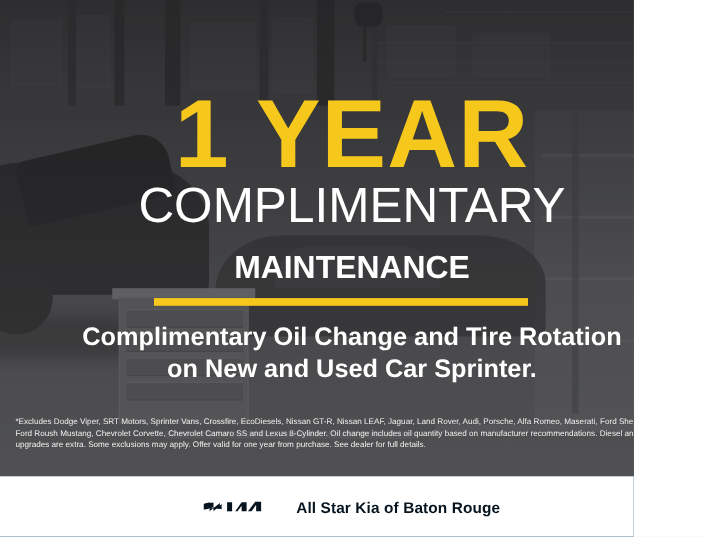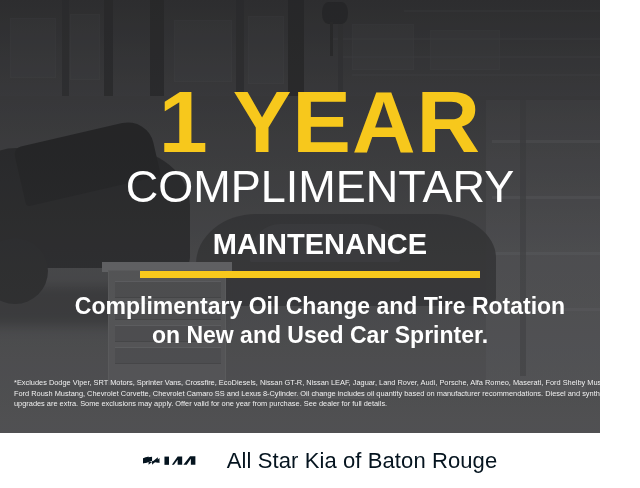--- a/index.html
+++ b/index.html
@@ -7,24 +7,25 @@
     padding: 0;
     background: #ffffff;
   }
   body {
     font-family: "Liberation Sans", sans-serif;
     -webkit-font-smoothing: antialiased;
   }
 
   .ad-banner {
     position: relative;
-    width: 600px;
+    width: 543px;
     height: 488px;
     overflow: hidden;
     background: #0c4a6e;
+    padding-left: 33px;
   }
 
   
   .bg-photo {
     position: absolute;
     left: 0; top: 0;
     width: 640px;
     height: 433px;
     overflow: hidden;
     background: #4e4f51;
@@ -255,22 +256,22 @@
     align-items: center;
     justify-content: center;
   }
   .kia-logo {
     display: block;
     width: 66px;
     height: 17px;
     margin-right: 18px;
   }
   .dealer-name {
-    font-size: 22px;
-    font-weight: normal;
+    font-size: 14px;
+    font-weight: bold;
     color: #05141F;
     letter-spacing: .1px;
     white-space: nowrap;
     text-align: right;
   }
 </style>
 </head>
 <body>
 
 <div class="ad-banner">

